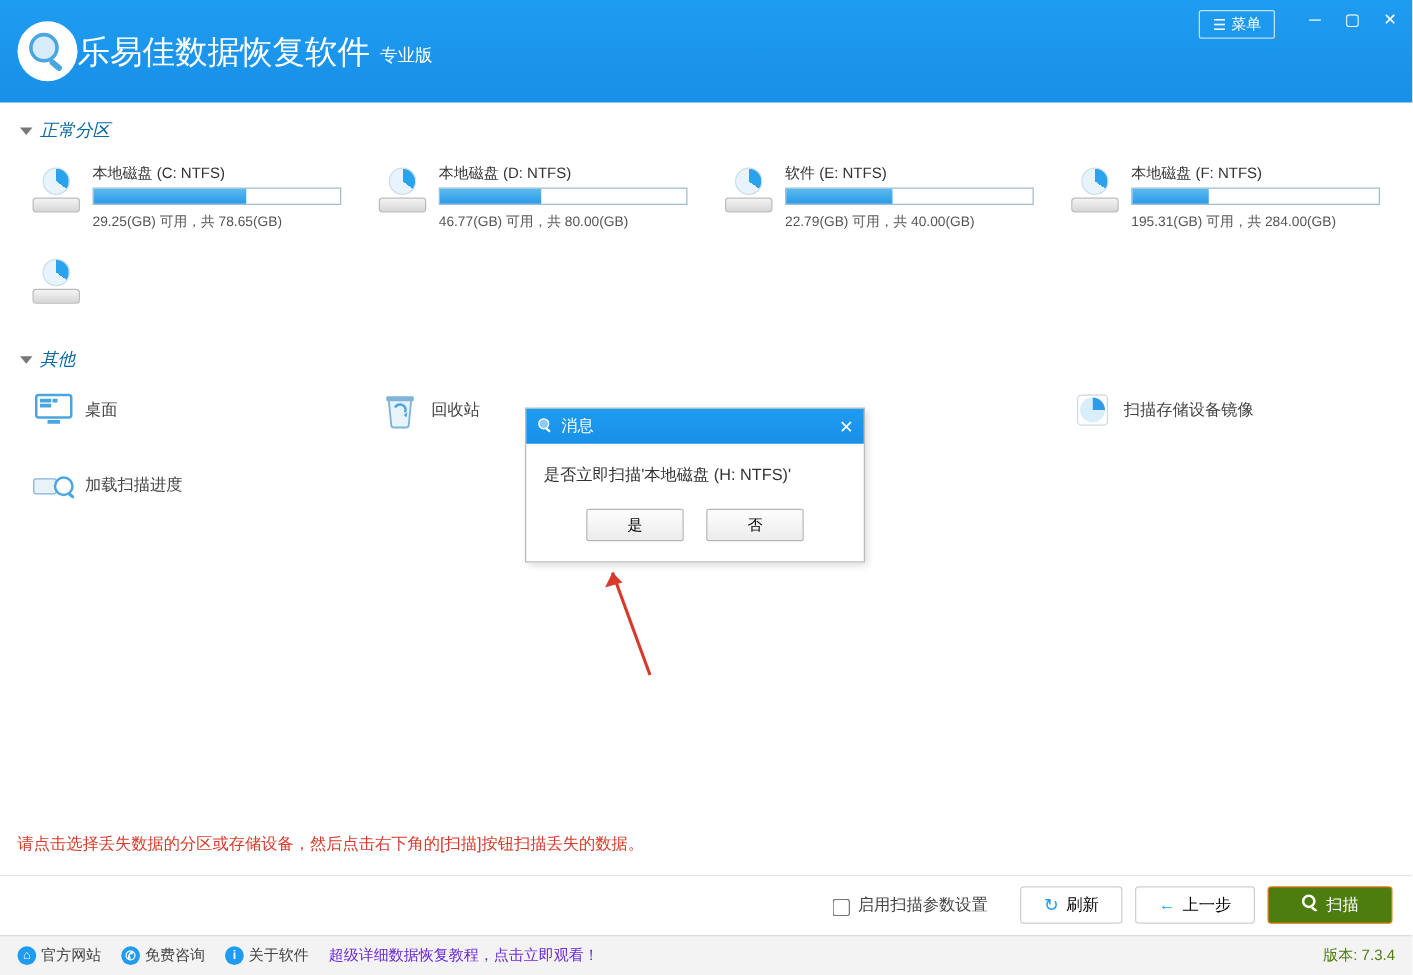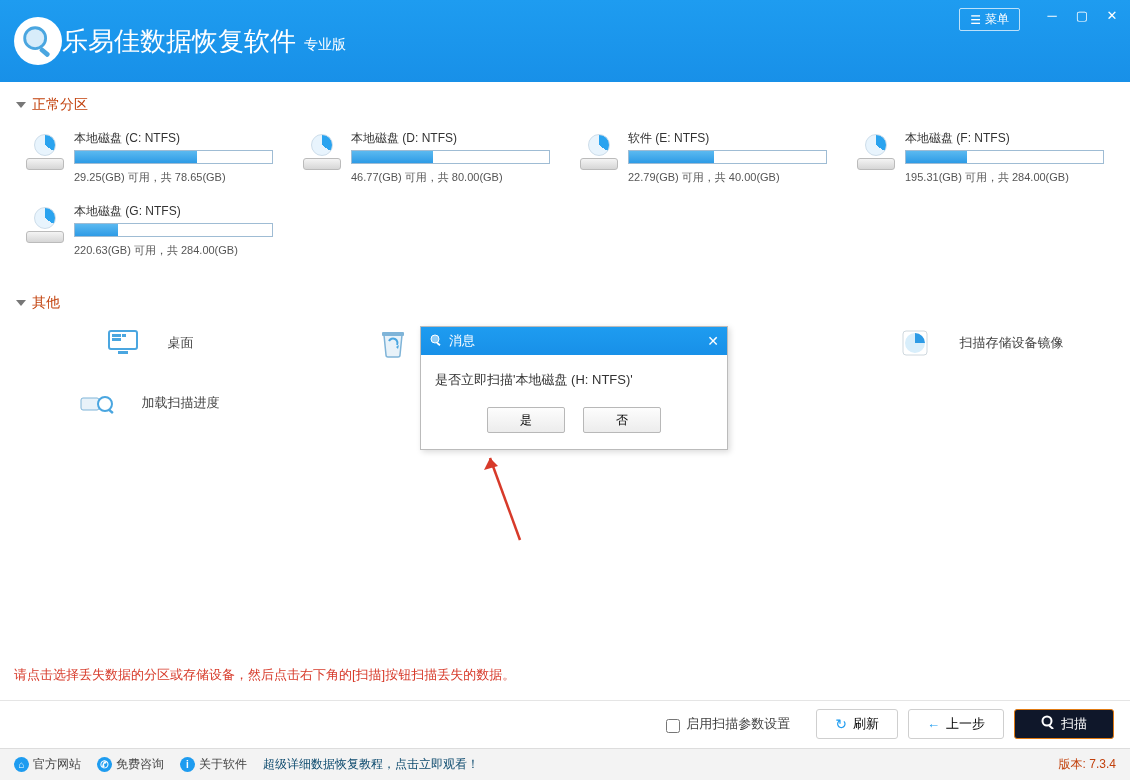--- a/index.html
+++ b/index.html
@@ -10,64 +10,64 @@
 .logo-icon svg { width: 38px; height: 38px; }
 .app-title { color: #fff; font-size: 26px; font-weight: 400; }
 .app-sub { color: #fff; font-size: 14px; margin-left: 8px; margin-top: 8px; }
 .menu-btn { position: absolute; right: 110px; top: 8px; border: 1px solid rgba(255,255,255,.7); color: #fff; font-size: 12px; padding: 2px 10px; border-radius: 2px; cursor: pointer; display: flex; align-items: center; gap: 4px; }
 .win-ctrl { position: absolute; right: 10px; top: 8px; display: flex; gap: 14px; color: #fff; font-size: 13px; }
 .win-ctrl span { cursor: pointer; width: 16px; text-align: center; }
 
 .content { padding: 14px 18px 0 18px; }
 .section-hdr { display: flex; align-items: center; margin-bottom: 10px; }
 .tri { width: 0; height: 0; border-top: 5px solid transparent; border-bottom: 5px solid transparent; border-left: 6px solid #777; transform: rotate(90deg); margin-right: 8px; }
-.section-title { font-size: 14px; color: #c2410c; }
+.section-title { font-size: 14px; color: #0369a1; font-style: italic; }
 
 .drive-grid { display: grid; grid-template-columns: repeat(4, 1fr); gap: 6px 14px; margin-bottom: 30px; }
 .drive { display: flex; padding: 6px 8px; border-radius: 2px; position: relative; }
 .drive.selected { background: #d9ecf8; border: 2px solid #d93a2e; border-radius: 4px; padding: 10px 10px; }
 .drive-icon { width: 40px; height: 34px; margin-right: 8px; position: relative; margin-top: 6px; }
 .drive-icon .disk { width: 38px; height: 12px; background: linear-gradient(#f4f4f4,#d6d6d6); border: 1px solid #bbb; border-radius: 3px; position: absolute; bottom: 0; }
 .drive-icon .pie { width: 22px; height: 22px; border-radius: 50%; background: conic-gradient(#2aa3ef 0 35%, #e8f4fd 35% 100%); position: absolute; top: -2px; left: 8px; border: 1px solid #cdddea; }
 .drive-body { flex: 1; min-width: 0; }
 .drive-name { font-size: 12px; color: #333; margin-bottom: 3px; white-space: nowrap; }
 .bar { height: 14px; border: 1px solid #9fbcd4; background: #fff; position: relative; }
 .bar-fill { position: absolute; left: 0; top: 0; bottom: 0; background: linear-gradient(#5bb9f0,#2d9be6); }
 .drive-stat { font-size: 11px; color: #555; margin-top: 6px; white-space: nowrap; }
 
 .other-grid { display: grid; grid-template-columns: repeat(4, 1fr); gap: 18px 14px; }
-.other-item { display: flex; align-items: center; gap: 28px; padding: 4px 8px; cursor: pointer; justify-content: center; }
+.other-item { display: flex; align-items: center; gap: 8px; padding: 4px 8px; cursor: pointer; }
 .other-icon { width: 34px; height: 34px; display: flex; align-items: center; justify-content: center; }
 .other-label { font-size: 13px; color: #444; }
 
-.dialog { position: absolute; left: 420px; top: 326px; width: 308px; background: #fff; border: 1px solid #bbb; box-shadow: 2px 2px 6px rgba(0,0,0,.15); }
+.dialog { position: absolute; left: 420px; top: 326px; width: 272px; background: #fff; border: 1px solid #bbb; box-shadow: 2px 2px 6px rgba(0,0,0,.15); }
 .dlg-title { background: linear-gradient(#1e9cf0,#1890e8); color: #fff; font-size: 13px; padding: 5px 8px; display: flex; align-items: center; justify-content: space-between; }
 .dlg-title-left { display: flex; align-items: center; gap: 6px; }
 .dlg-close { cursor: pointer; font-size: 14px; }
 .dlg-body { padding: 16px 14px 18px; font-size: 13px; color: #333; }
 .dlg-btns { display: flex; justify-content: center; gap: 18px; padding: 0 0 16px; }
 .dlg-btn { width: 78px; height: 26px; border: 1px solid #b8b8b8; background: linear-gradient(#fdfdfd,#ececec); font-size: 12px; cursor: pointer; border-radius: 2px; }
 
 .arrow-svg { position: absolute; left: 450px; top: 440px; pointer-events: none; }
 
 .hint { position: absolute; left: 14px; bottom: 96px; color: #d73a2a; font-size: 13px; }
 
 .bottom-bar { position: absolute; left: 0; right: 0; bottom: 34px; height: 46px; display: flex; align-items: center; justify-content: flex-end; gap: 10px; padding-right: 16px; border-top: 1px solid #e5e5e5; }
 .chk { display: flex; align-items: flex-end; gap: 6px; font-size: 13px; color: #444; margin-right: 16px; }
 .chk input { width: 14px; height: 14px; }
 .btn { height: 30px; padding: 0 18px; border: 1px solid #cfcfcf; background: #fff; font-size: 13px; border-radius: 3px; cursor: pointer; display: inline-flex; align-items: center; gap: 6px; }
-.btn.orange { background: #0f172a; color: #fff; border-color: #e07a12; padding: 0 26px; }
+.btn.orange { background: #4d7c0f; color: #fff; border-color: #e07a12; padding: 0 26px; }
 .refresh-ic { color: #1e9cf0; font-size: 14px; }
 
 .status-bar { position: absolute; left: 0; right: 0; bottom: 0; height: 32px; background: #f3f3f3; border-top: 1px solid #ddd; display: flex; align-items: center; padding: 0 14px; font-size: 12px; justify-content: space-between; }
 .status-left { display: flex; gap: 16px; align-items: center; }
 .slink { display: flex; align-items: center; gap: 4px; color: #444; cursor: pointer; }
 .slink .cir { width: 15px; height: 15px; border-radius: 50%; background: #1e9cf0; color: #fff; display: inline-flex; align-items: center; justify-content: center; font-size: 10px; font-weight: bold; }
-.tutorial { color: #0c4a6e; cursor: pointer; }
-.version { color: #c2410c; }
+.tutorial { color: #6d28d9; cursor: pointer; }
+.version { color: #4d7c0f; }
 </style>
 </head>
 <body>
 
 <div class="header">
   <div class="logo-icon">
     <svg viewBox="0 0 40 40">
         <circle cx="17" cy="17" r="11" fill="#d7ecfa" stroke="#4aa6e0" stroke-width="3"></circle>
         <rect x="24" y="26" width="12" height="5" rx="2" fill="#4aa6e0" transform="rotate(40 24 26)"></rect>
       </svg>
@@ -141,27 +141,20 @@
           <div class="bar">
             <div class="bar-fill" style="width:31%"></div>
           </div>
           <div class="drive-stat">195.31(GB) 可用，共 284.00(GB)</div>
         </div>
       </div>
       <div class="drive">
         <div class="drive-icon">
           <div class="pie"></div>
           <div class="disk"></div>
-        </div>
-        <div class="drive-body">
-          <div class="drive-name">本地磁盘 (G: NTFS)</div>
-          <div class="bar">
-            <div class="bar-fill" style="width:22%"></div>
-          </div>
-          <div class="drive-stat">220.63(GB) 可用，共 284.00(GB)</div>
         </div>
       </div>
     </div>
 
   <div class="section-hdr">
     <div class="tri"></div>
     <div class="section-title">其他</div>
   </div>
 
   <div class="other-grid">

